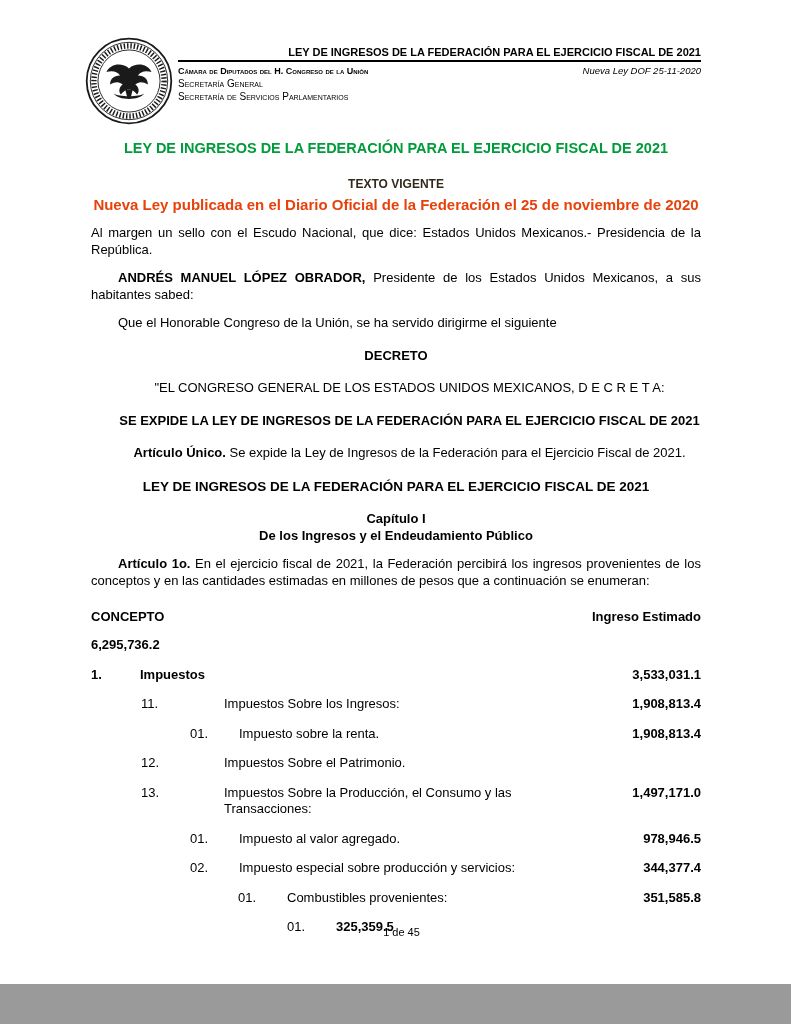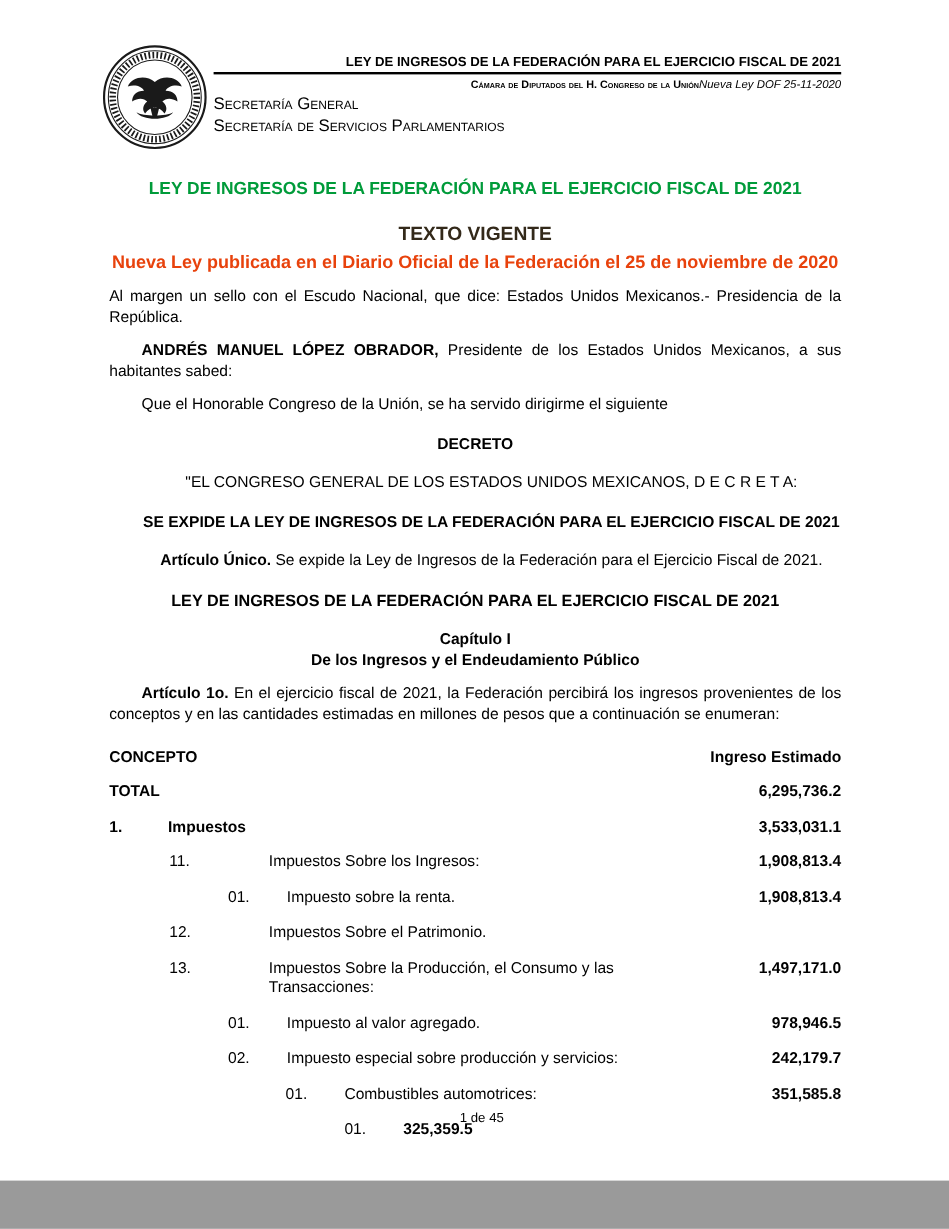--- a/index.html
+++ b/index.html
@@ -13,30 +13,30 @@
     background:#ffffff;
     color:#000;
     overflow:hidden;
   }
 
   
   .seal { position:absolute; left:84px; top:36px; width:90px; height:90px; }
   .hdr { padding-top:46px; margin-left:178px; margin-right:90px; }
   .hdr-title { font-size:11px; font-weight:bold; text-align:right; }
   .hdr-rule { border-bottom:2.5px solid var(--header-rule,#000); margin-top:2px; }
-  .hdr-row { display:flex; justify-content:flex-end; align-items:baseline; margin-top:3px; }
+  .hdr-row { display:flex; justify-content:space-between; align-items:baseline; margin-top:3px; }
   .chamber { font-size:9px; font-weight:bold; font-variant:small-caps; }
   .law-ref { font-size:9.5px; font-style:italic; }
-  .secretariat { font-size:14px; margin-top:2px; font-variant:small-caps; }
+  .secretariat { font-size:10px; margin-top:2px; font-variant:small-caps; }
 
   
   .content { margin:0 90px 0 91px; }
   .doc-title { margin-top:38px; text-align:center; font-weight:bold; font-size:14.5px;
                color:var(--title-green,#009B3A); }
-  .texto-vigente { margin-top:21px; text-align:center; font-weight:bold; font-size:16px;
+  .texto-vigente { margin-top:21px; text-align:center; font-weight:bold; font-size:12px;
                color:var(--vigente-brown,#33291A); }
   .pub-line { margin-top:5px; text-align:center; font-weight:bold; font-size:15px;
                color:var(--publication-red,#E8420C); }
 
   
   .para { font-size:13px; line-height:16.5px; margin-top:12px; text-align:justify; }
   .first { }
   .indent { text-indent:27px; }
   .center { text-align:center; text-indent:0; }
   .bold { font-weight:bold; }
@@ -116,21 +116,20 @@
 
     <section class="tbl">
 
       <div class="thead">
         <span>CONCEPTO</span>
         <span>Ingreso Estimado</span>
       </div>
 
       <div class="trow nonum rowbold">
 
-        <span class="lbl">TOTAL</span>
         <span class="amt">6,295,736.2</span>
       </div>
 
       <div class="trow rowbold">
         <span class="num">1.</span>
         <span class="lbl">Impuestos</span>
         <span class="amt">3,533,031.1</span>
       </div>
 
       <div class="trow lvl1">
@@ -159,26 +158,26 @@
 
       <div class="trow lvl2">
         <span class="num">01.</span>
         <span class="lbl">Impuesto al valor agregado.</span>
         <span class="amt">978,946.5</span>
       </div>
 
       <div class="trow lvl2">
         <span class="num">02.</span>
         <span class="lbl">Impuesto especial sobre producción y servicios:</span>
-        <span class="amt">242,179.7</span>
+        <span class="amt">344,377.4</span>
       </div>
 
       <div class="trow lvl3">
         <span class="num">01.</span>
-        <span class="lbl">Combustibles automotrices:</span>
+        <span class="lbl">Combustibles provenientes:</span>
         <span class="amt">351,585.8</span>
       </div>
 
       <div class="trow lvl4">
         <span class="num">01.</span>
         <span class="amt">325,359.5</span>
       </div>
 
     </section>
   </main>

